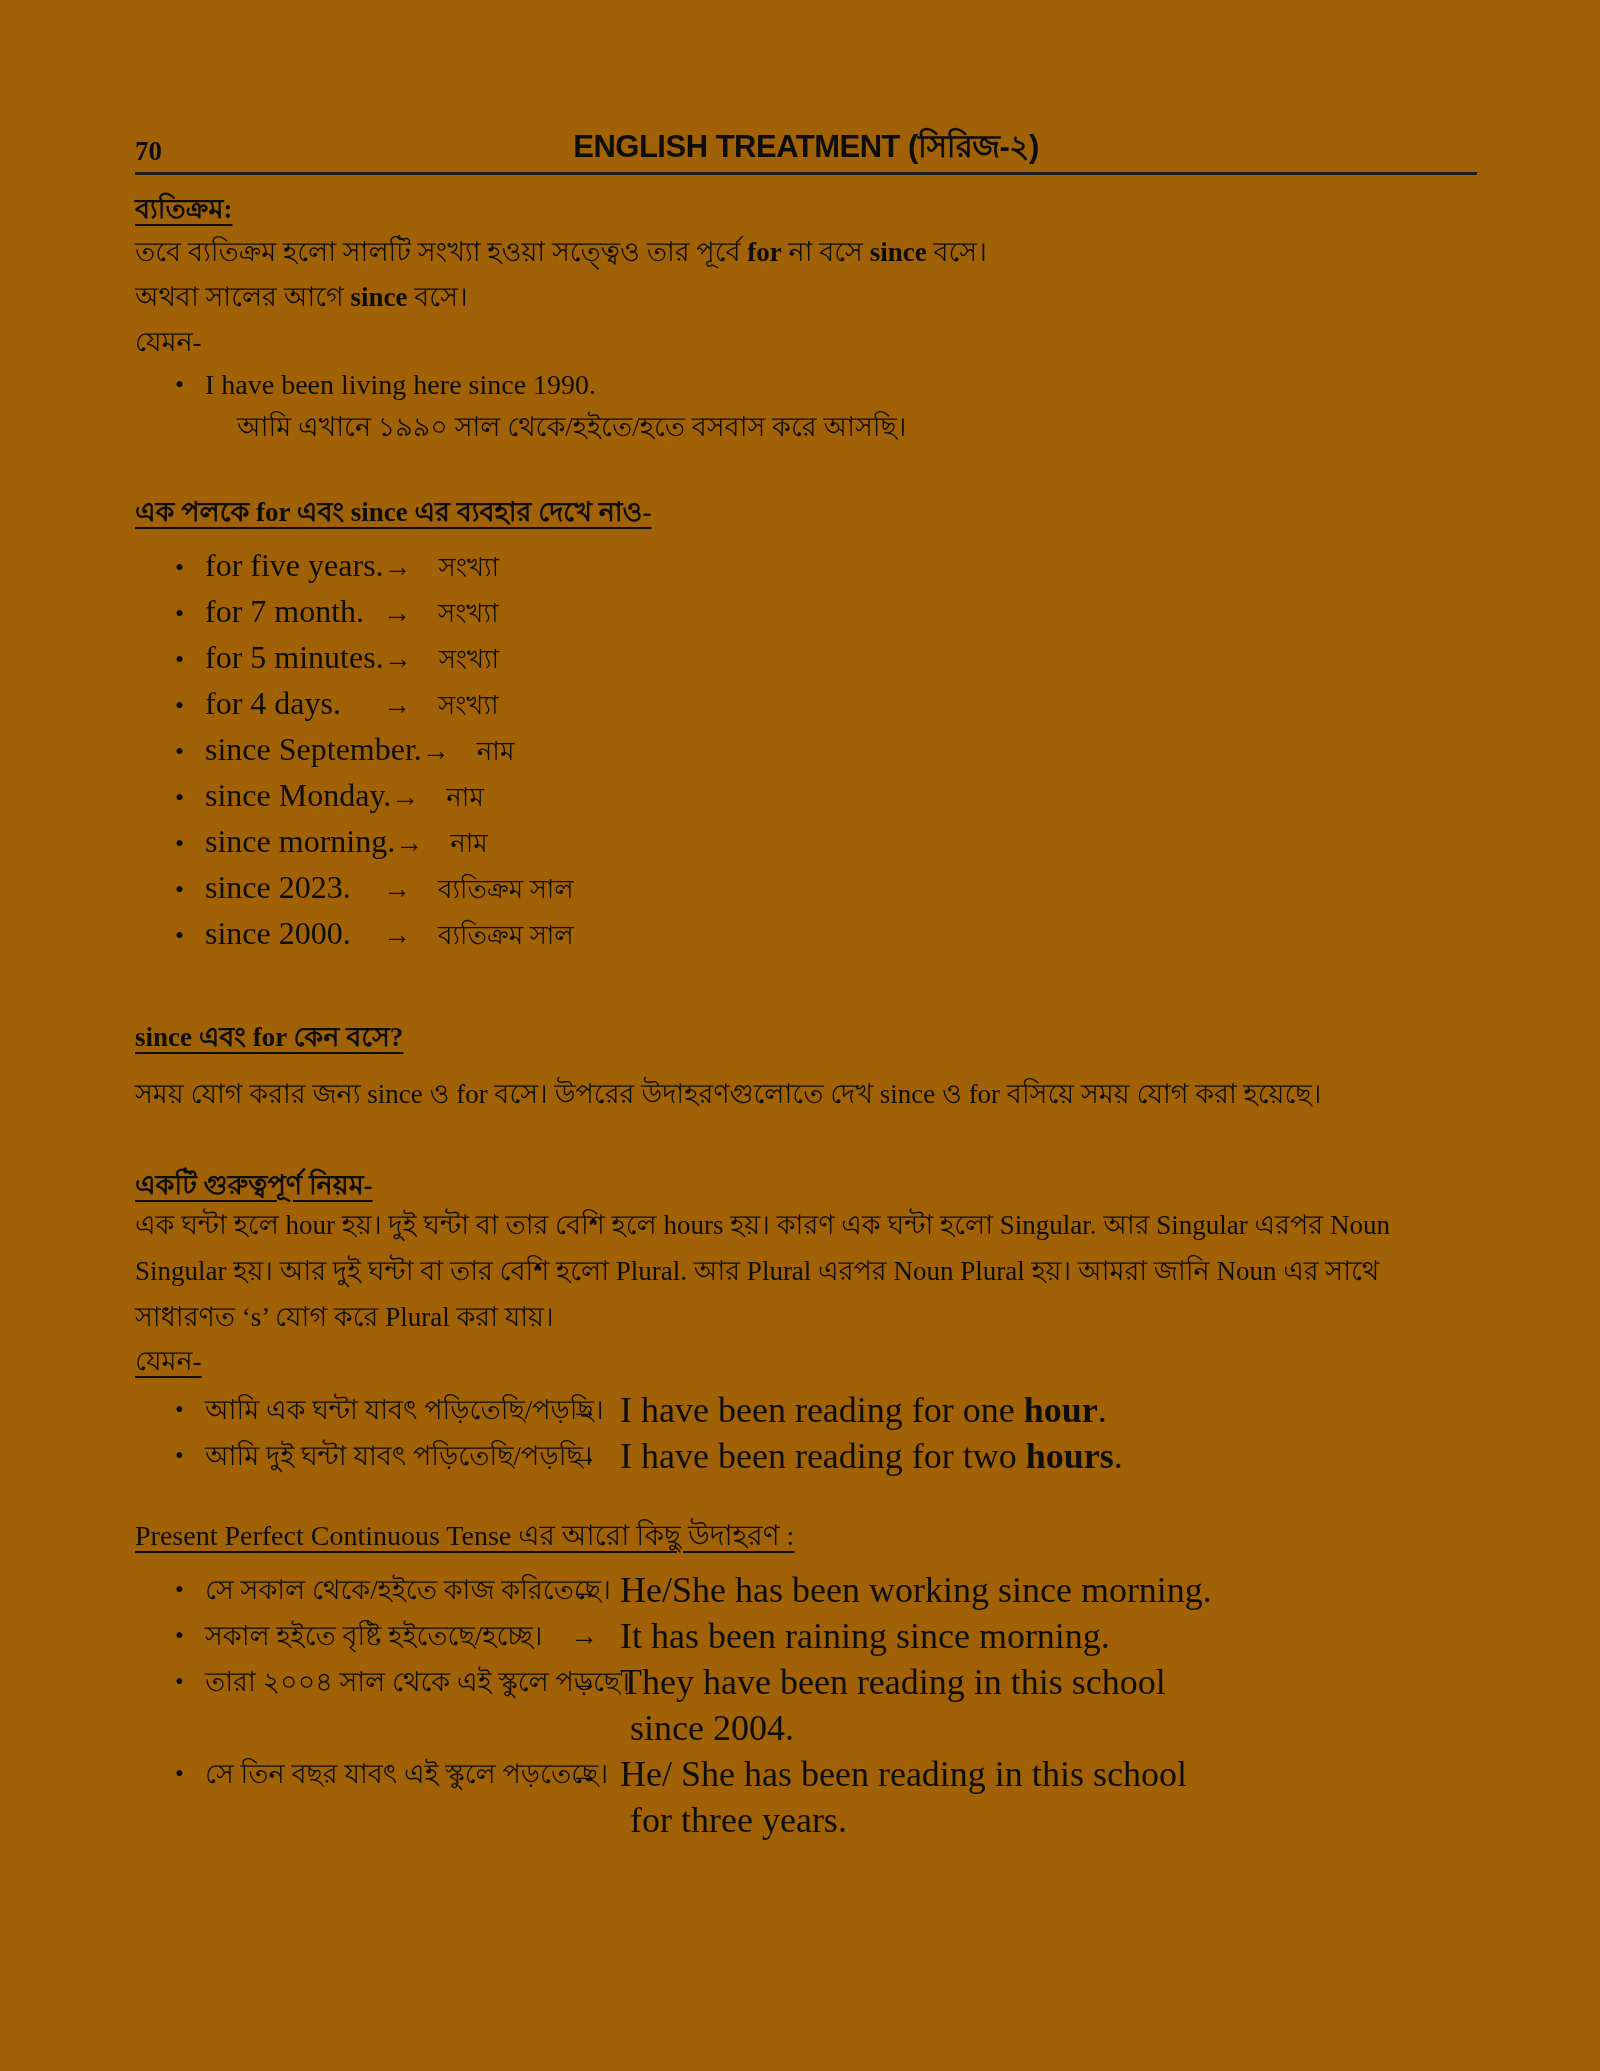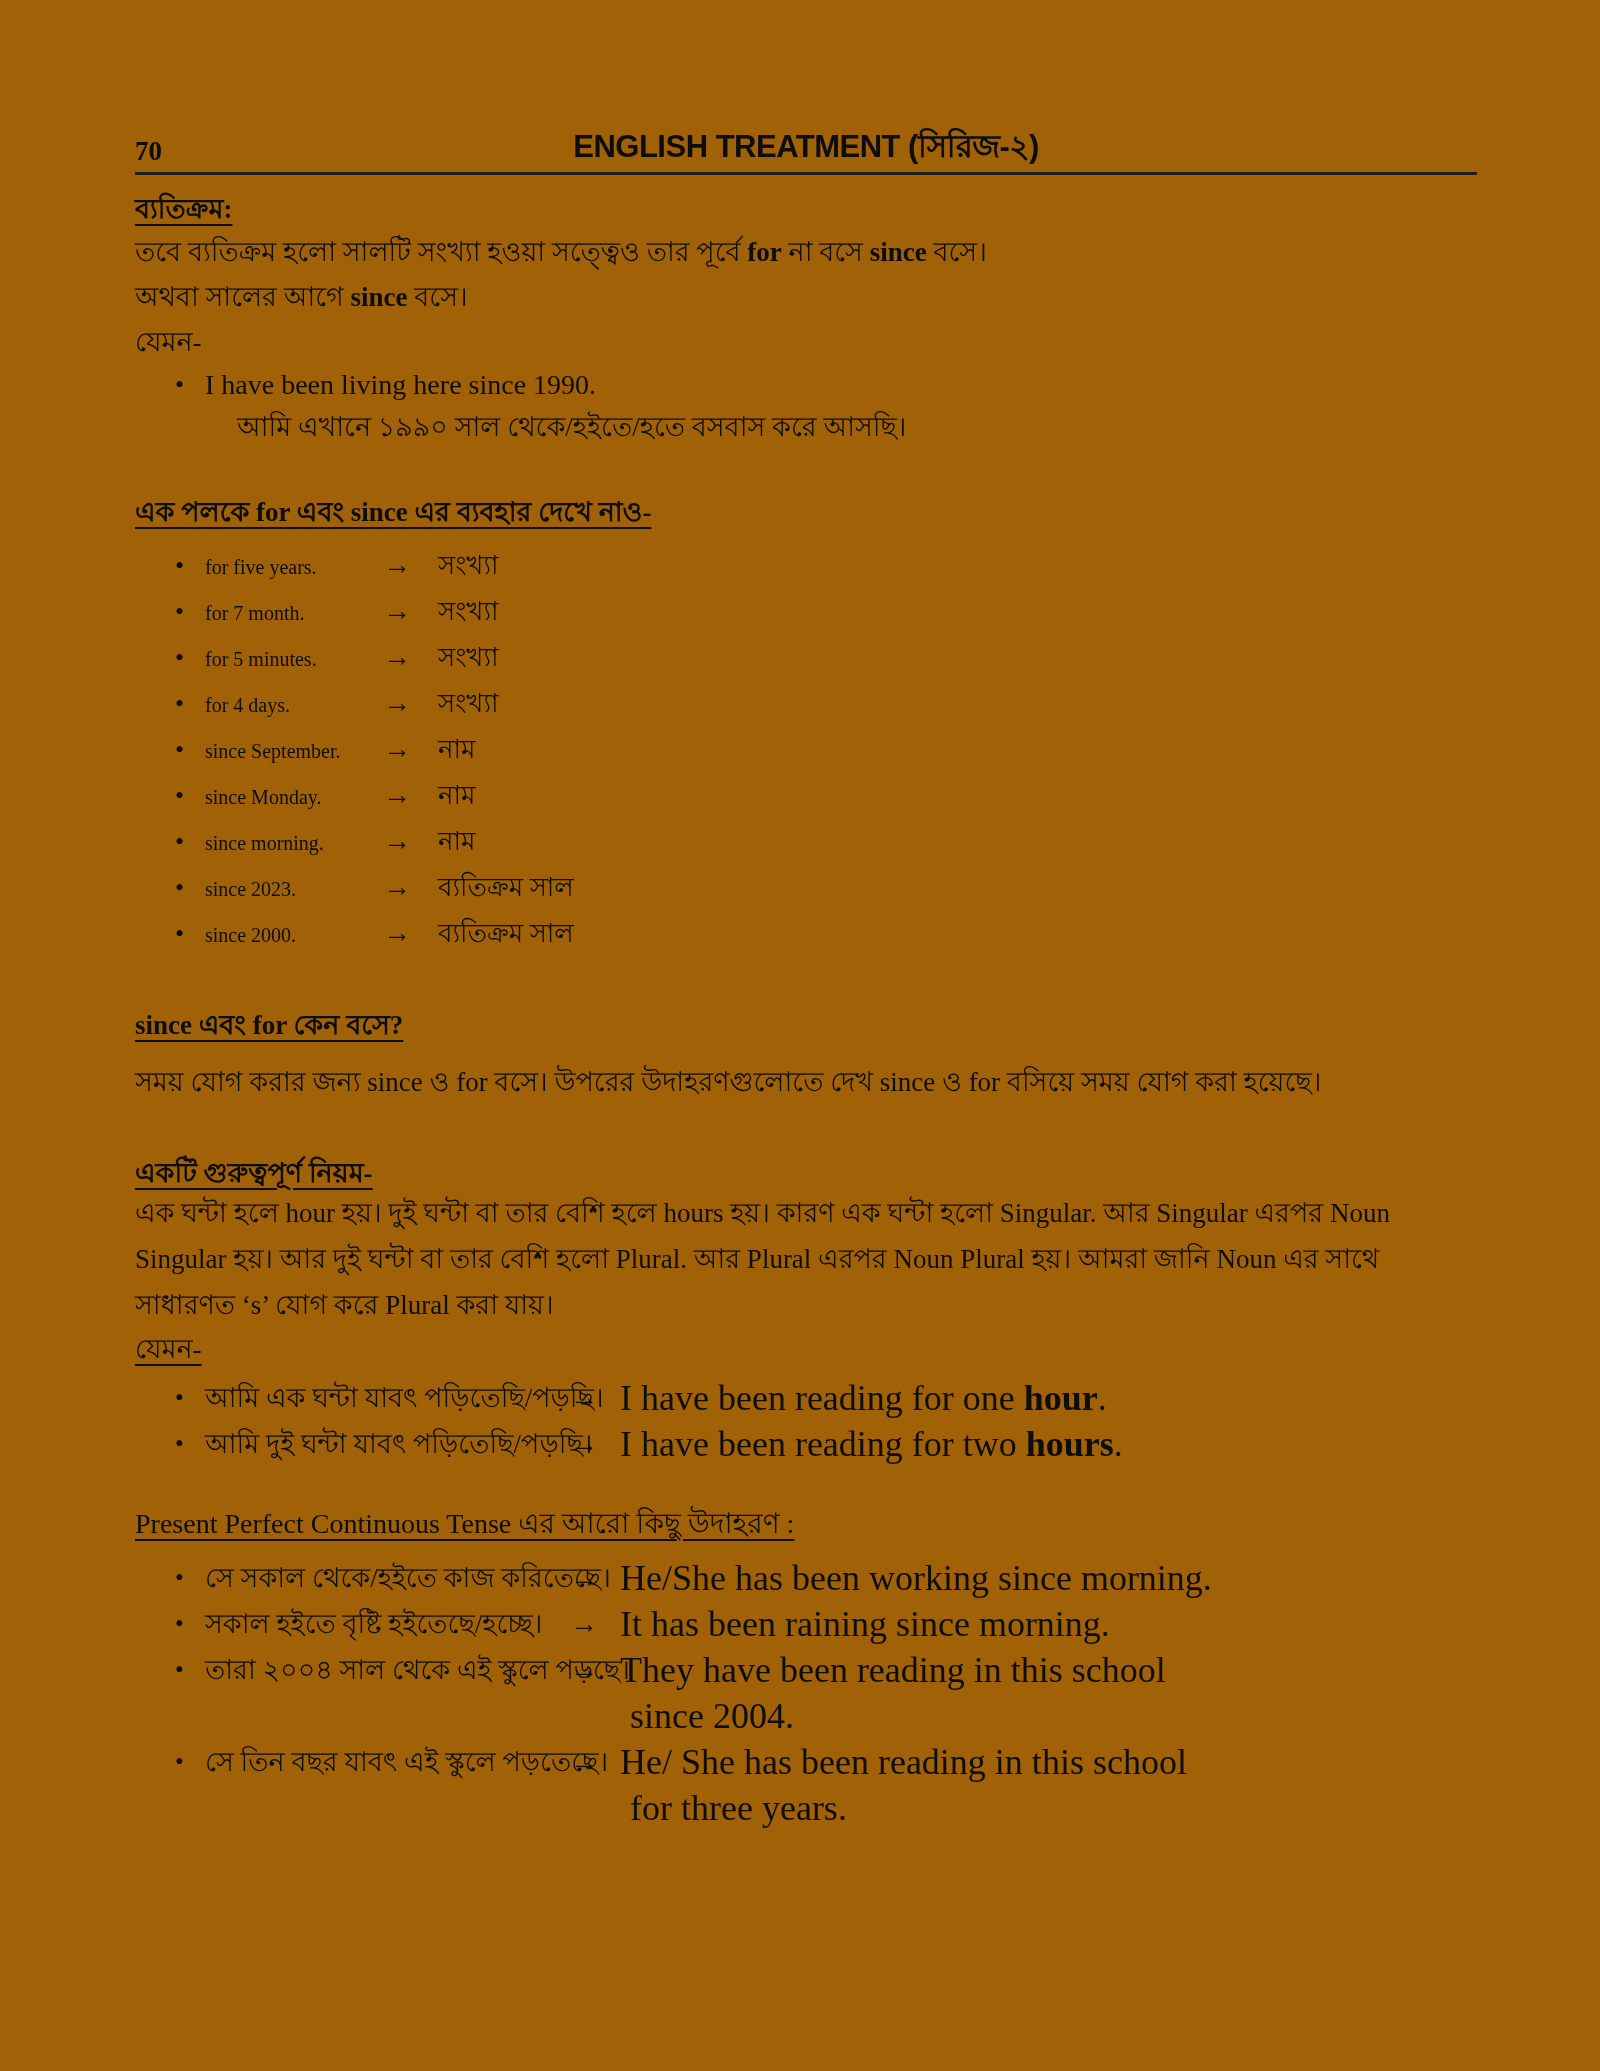--- a/index.html
+++ b/index.html
@@ -45,21 +45,21 @@
 
   
   .ex1-row { display:flex; margin-top:9px; padding-left:40px; font-size:28px; }
   .ex1-row .b { width:30px; font-size:26px; }
   .ex1-bn { margin-top:8px; padding-left:102px; }
 
   
   .glance-list { margin-top:19px; }
   .g-row { display:flex; align-items:baseline; height:46px; padding-left:40px; }
   .g-row .b { width:30px; font-size:26px; }
-  .g-phrase { min-width:178px; white-space:nowrap; font-size:20px; }
+  .g-phrase { min-width:178px; white-space:nowrap; font-size:32px; }
   .g-ar { width:55px; font-size:28px; }
   .g-cat { font-size:26px; }
 
   
   .why-body { margin-top:18px; line-height:45px; }
   .rule-body { margin-top:0; line-height:46px; text-align:left; }
 
   
   .t-list { margin-top:9px; }
   .t-row { display:flex; align-items:flex-start; padding-left:40px; line-height:46px; }
@@ -148,21 +148,21 @@
         <div class="g-row">
             <span class="b">•</span>
             <span class="g-phrase">since 2000.</span>
             <span class="g-ar">→</span>
             <span class="g-cat">ব্যতিক্রম সাল</span>
           </div>
       </div>
     </div>
 
     <div style="margin-top:46px;">
-      <div class="heading" style="display:inline-block;">since এবং for কেন বসে?</div>
+      <div class="heading" style="display:inline-block;margin-top:12px;">since এবং for কেন বসে?</div>
       <div class="why-body">সময় যোগ করার জন্য since ও for বসে। উপরের উদাহরণগুলোতে দেখ since ও for বসিয়ে সময় যোগ করা হয়েছে।</div>
     </div>
 
     <div class="mt-gap">
       <div class="heading" style="display:inline-block;">একটি গুরুত্বপূর্ণ নিয়ম-</div>
       <div class="rule-body">এক ঘন্টা হলে hour হয়। দুই ঘন্টা বা তার বেশি হলে hours হয়। কারণ এক ঘন্টা হলো Singular. আর Singular এরপর Noun Singular হয়। আর দুই ঘন্টা বা তার বেশি হলো Plural. আর Plural এরপর Noun Plural হয়। আমরা জানি Noun এর সাথে সাধারণত ‘s’ যোগ করে Plural করা যায়।</div>
       <div class="u" style="display:inline-block; margin-top:4px;">যেমন-</div>
       <div class="t-list">
         <div class="t-row">
           <span class="b">•</span>

